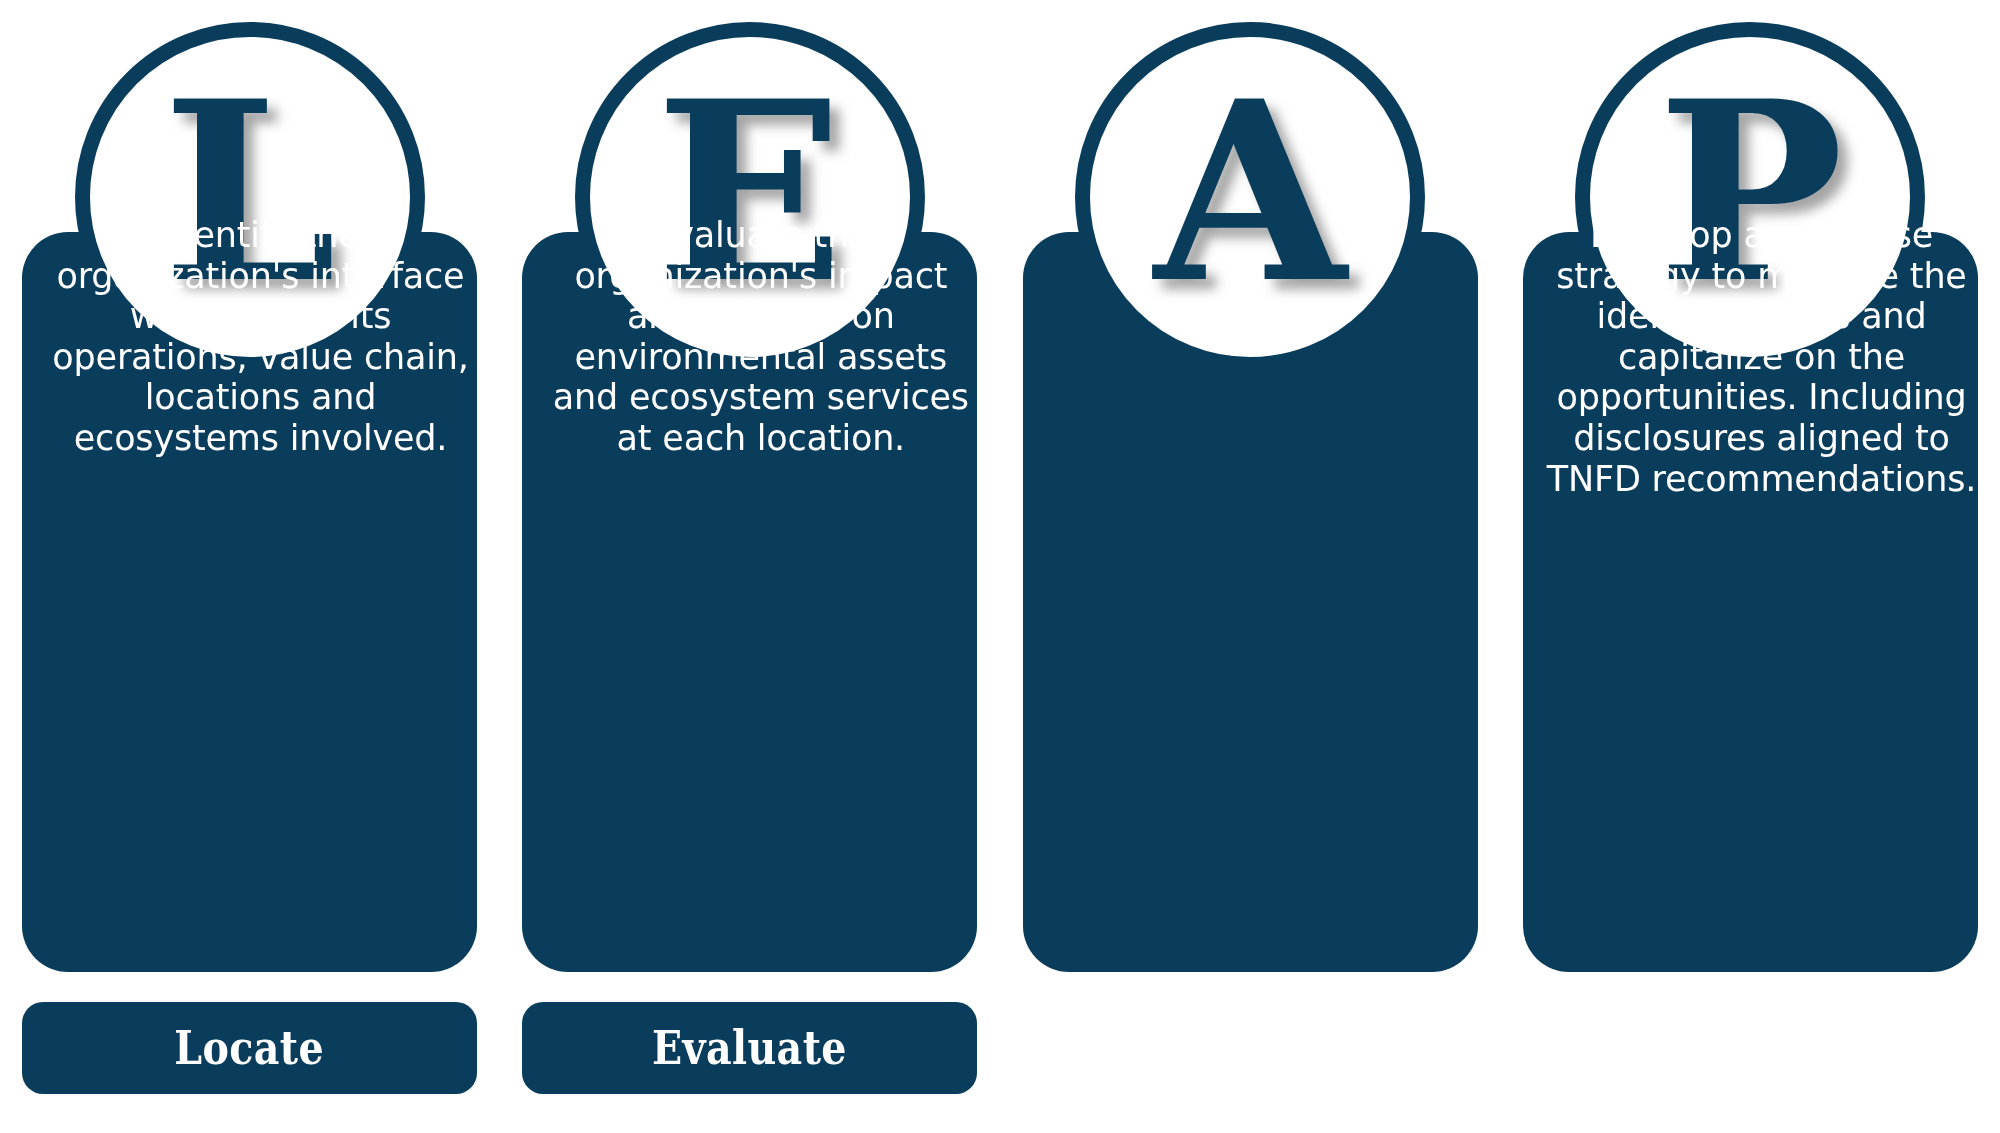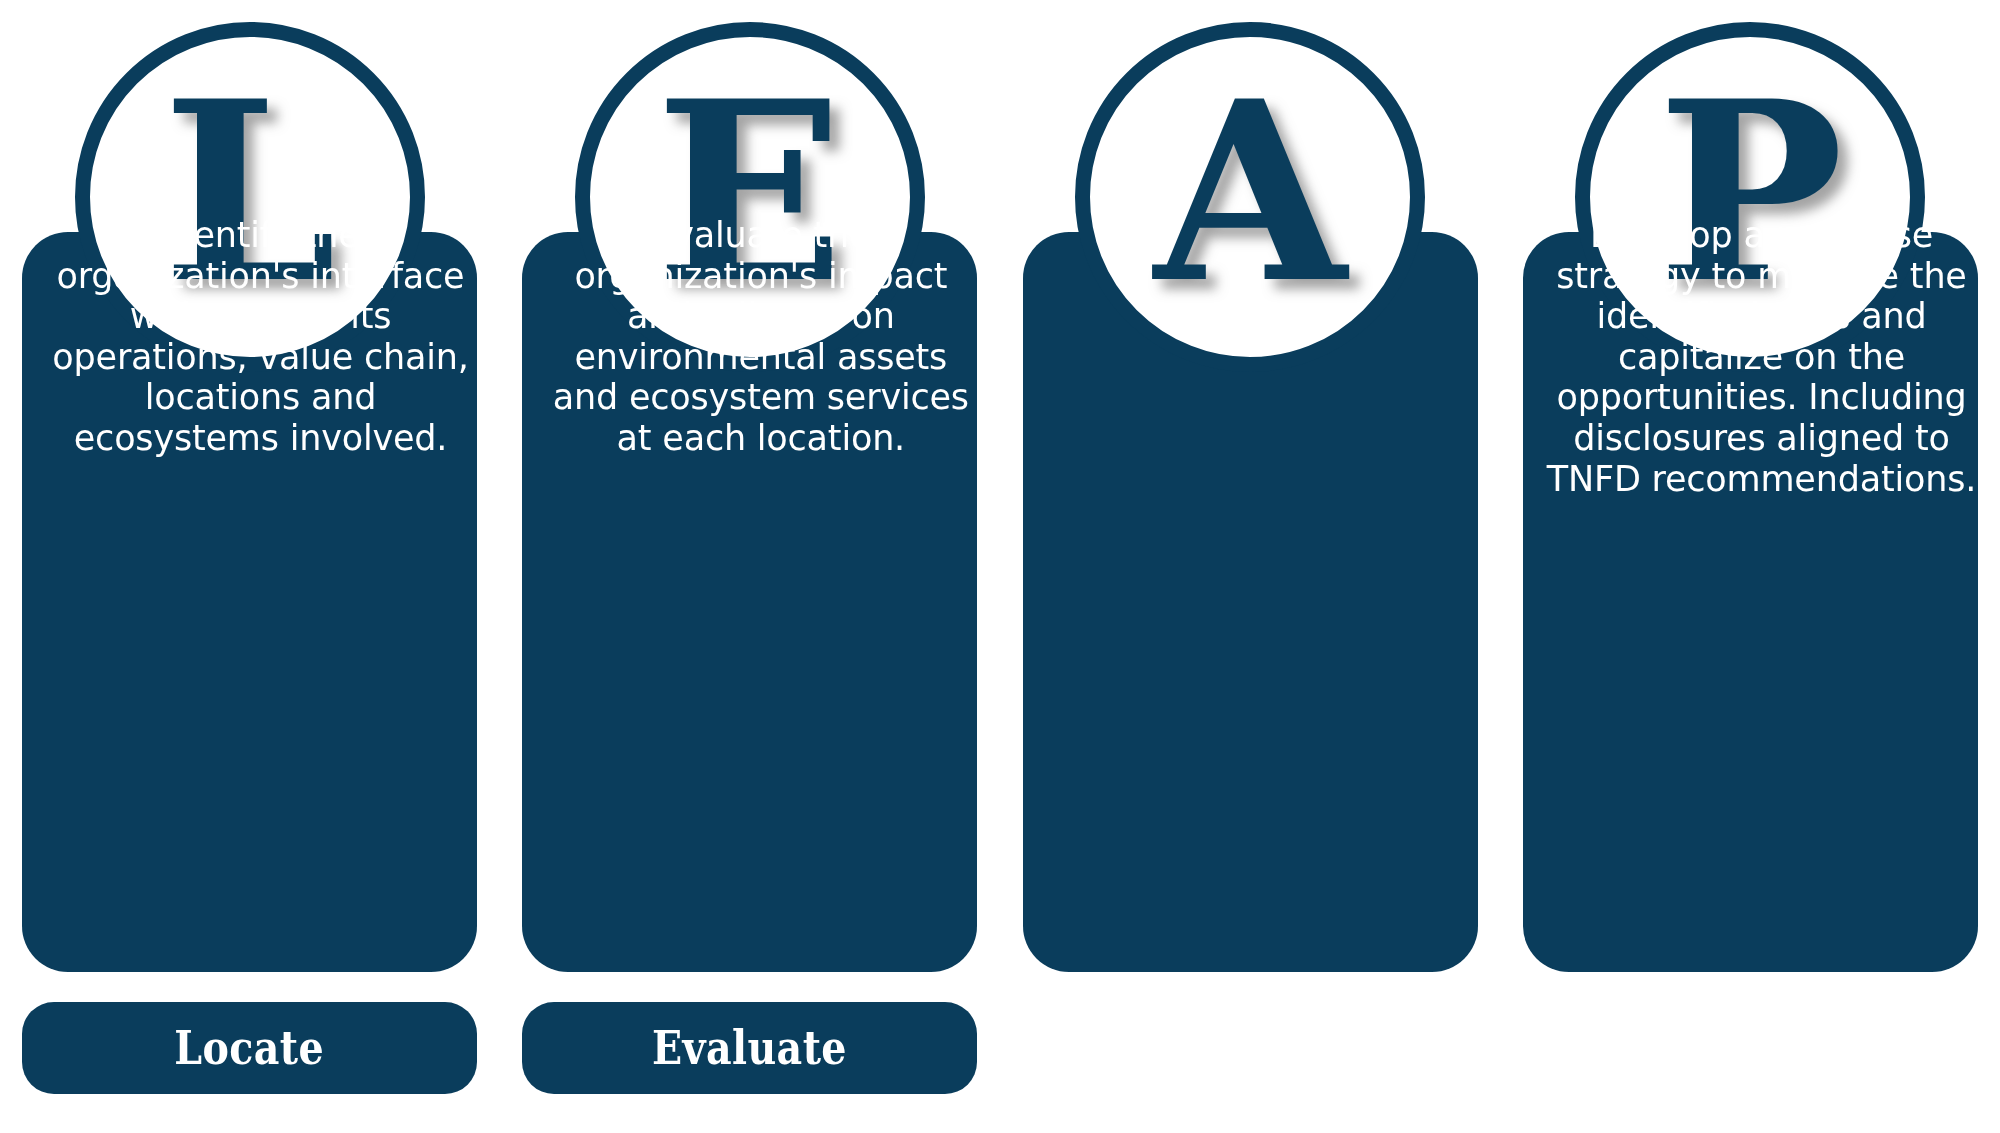--- a/index.html
+++ b/index.html
@@ -104,21 +104,21 @@
   }
 
   
   .label-bar {
     position: absolute;
     left: 0;
     top: 1002px;
     width: 455px;
     height: 92px;
     background: #0a3d5c;
-    border-radius: 32px;
+    border-radius: 21px;
     display: flex;
     align-items: center;
     justify-content: center;
     box-sizing: border-box;
     z-index: 1;
   }
 
   .label-text {
     font-family: "DejaVu Serif", serif;
     font-weight: bold;

